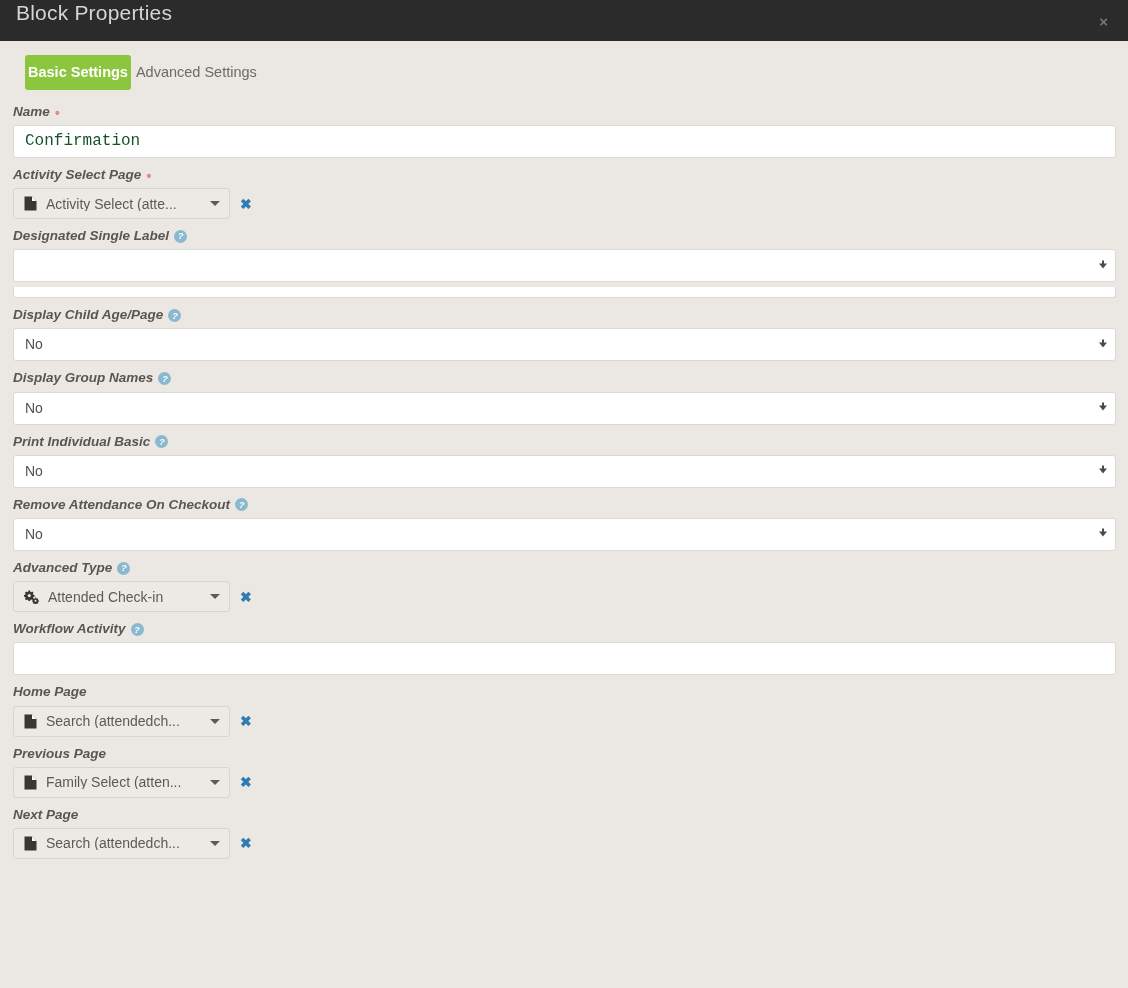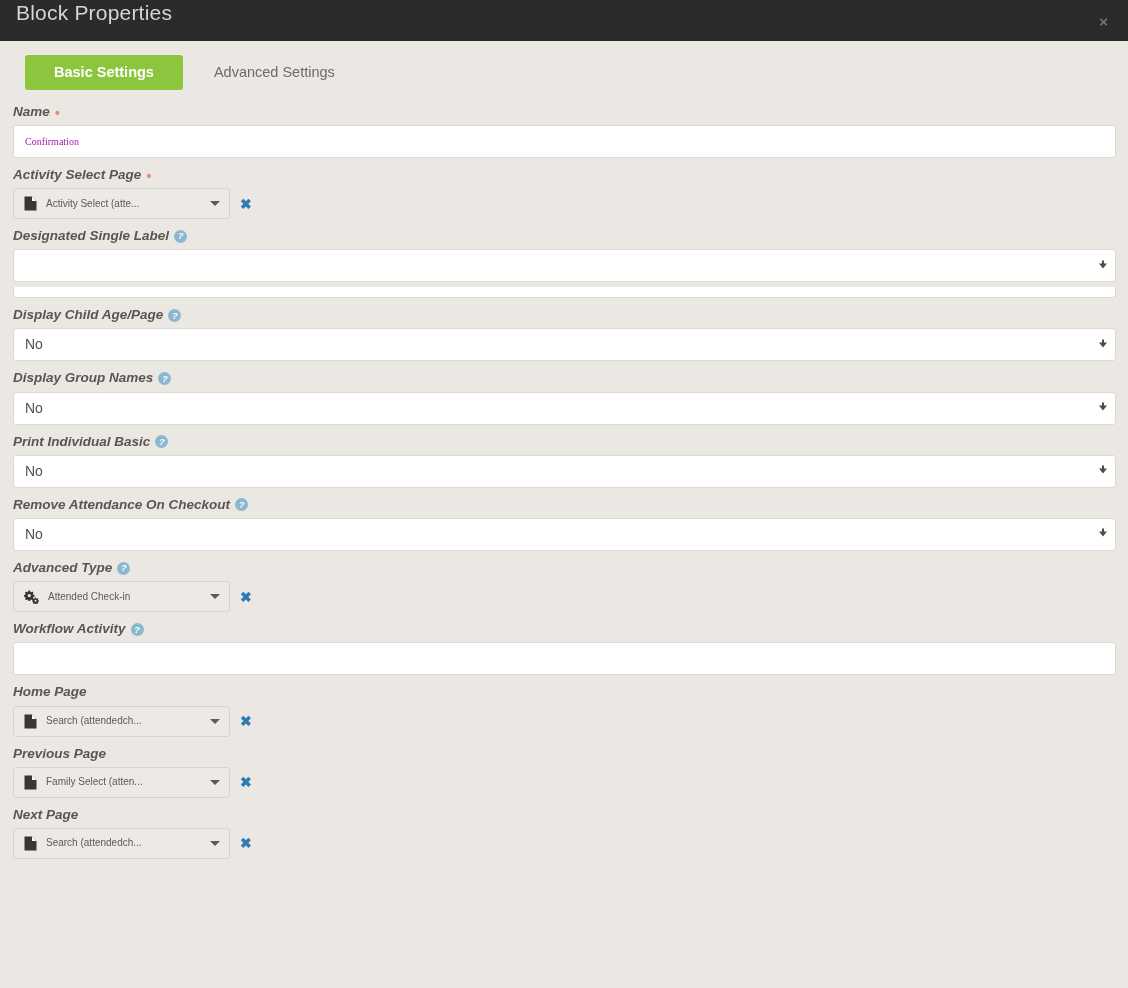--- a/index.html
+++ b/index.html
@@ -45,21 +45,21 @@
 
   
   .tabs {
     display: flex;
     align-items: flex-start;
     padding: 14px 0 0 25px;
     gap: 2px;
   }
   .tab {
     font-size: 14.5px;
-    padding: 9px 29px;
+    padding: 9px 3px;
     border-radius: 3px;
     cursor: pointer;
     line-height: 1.15;
     white-space: nowrap;
     user-select: none;
   }
   .tab.active {
     background: #8cc63e;
     color: #ffffff;
     font-weight: 600;
@@ -112,23 +112,23 @@
 
   
   .text-input {
     display: block;
     width: 100%;
     height: 33px;
     background: #ffffff;
     border: 1px solid #dcd8d2;
     border-radius: 3px;
     padding: 0 11px;
-    font-size: 10px;
-    color: #a21caf;
-    font-family: Liberation Serif, serif;
+    font-size: 16px;
+    color: #14532d;
+    font-family: Liberation Mono, monospace;
     outline: none;
   }
   .text-input::placeholder { color: #a8a39d; }
 
   
   .select-wrap { position: relative; width: 100%; }
   .select-box {
     display: block;
     width: 100%;
     height: 33px;
@@ -187,21 +187,21 @@
     min-width: 217px;
     background: #edeae5;
     border: 1px solid #d8d4ce;
     border-radius: 3px;
     padding: 0 9px 0 10px;
     cursor: pointer;
     position: relative;
     user-select: none;
   }
   .picker-label {
-    font-size: 10px;
+    font-size: 14px;
     color: #5d5954;
     white-space: nowrap;
     overflow: hidden;
     flex: 1;
     line-height: 1;
   }
   .picker-caret {
     width: 0; height: 0;
     border-left: 5px solid transparent;
     border-right: 5px solid transparent;

